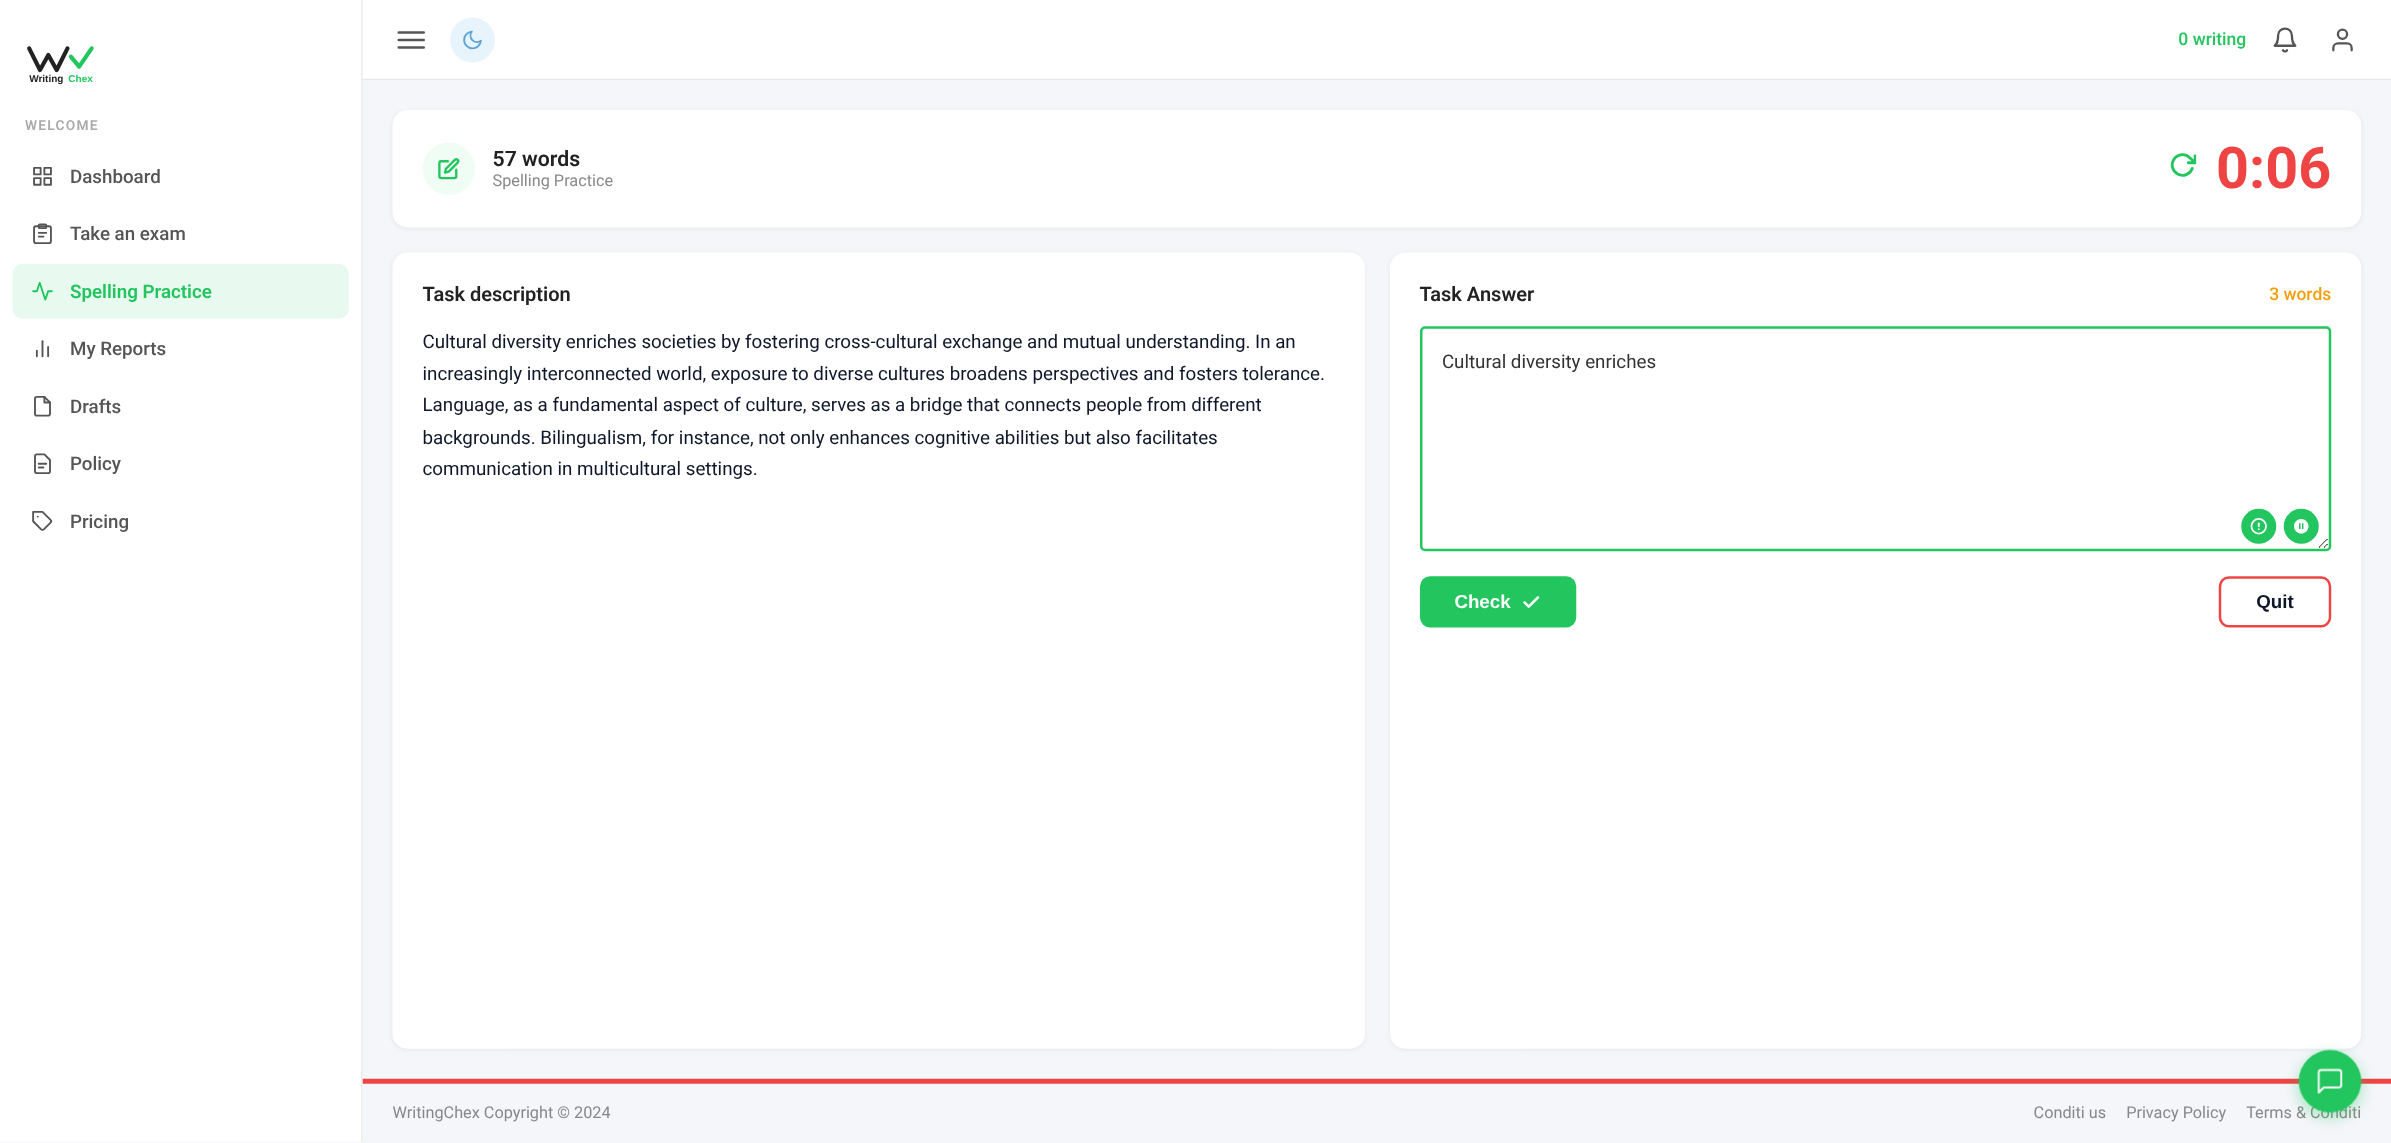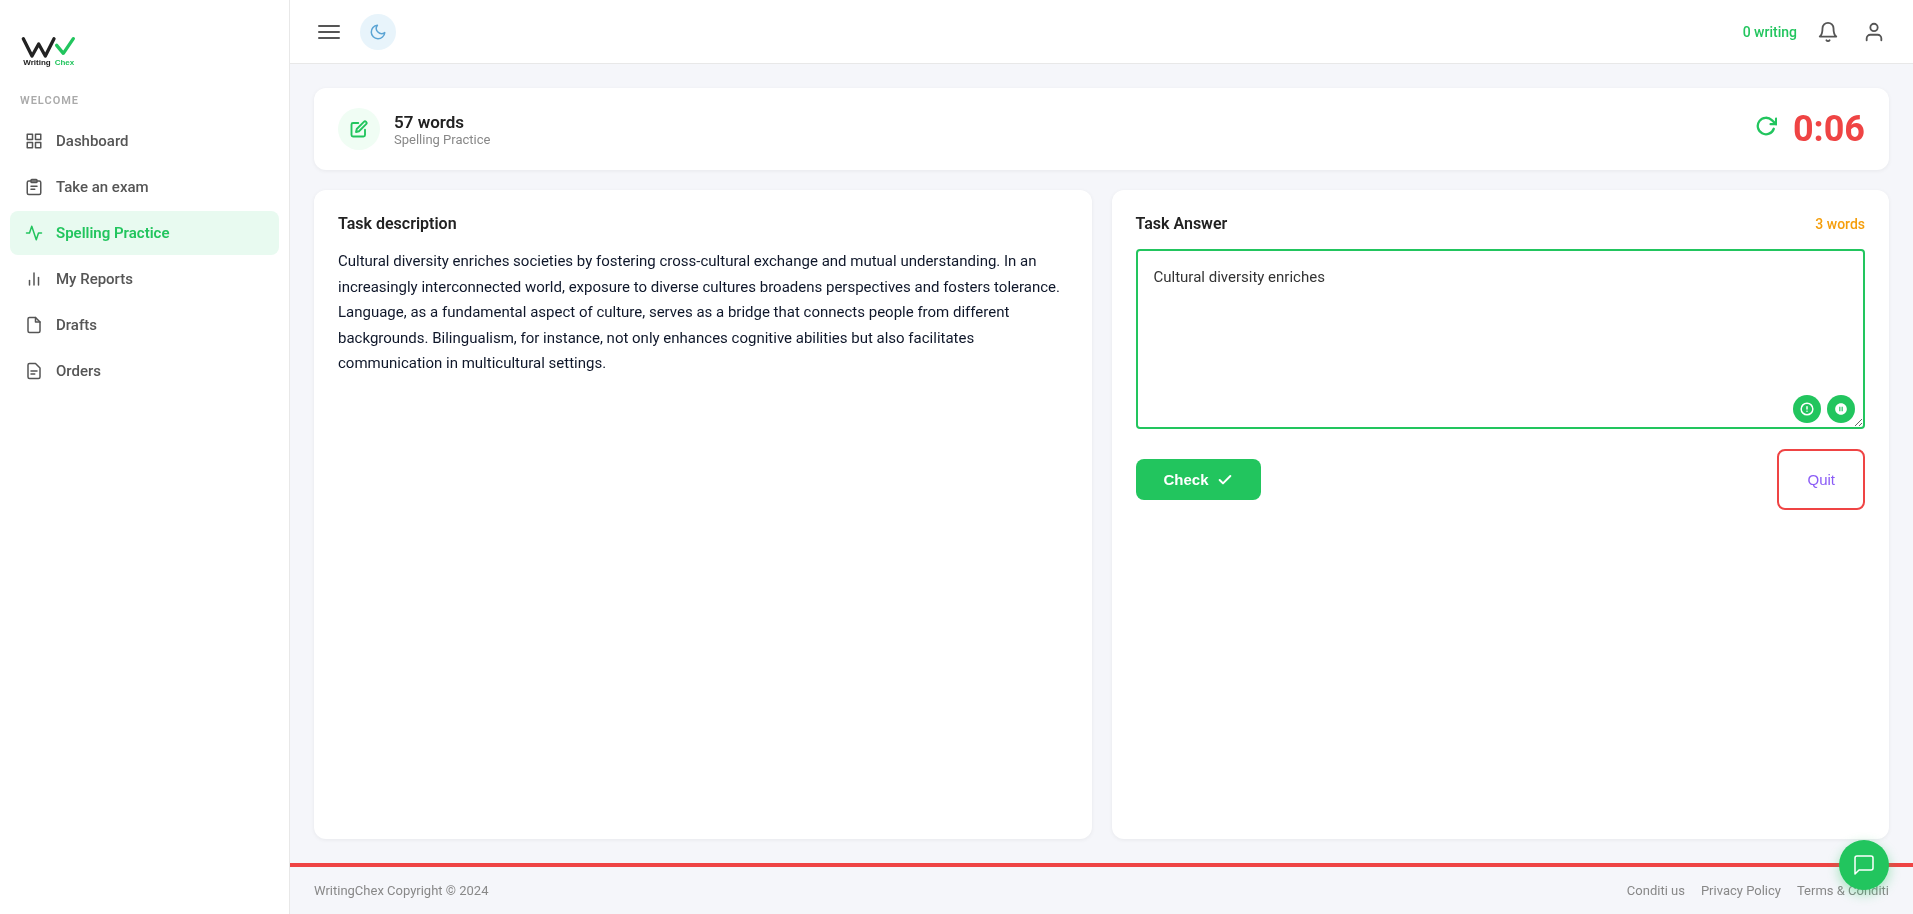--- a/index.html
+++ b/index.html
@@ -165,21 +165,21 @@
       gap: 16px;
     }
     .refresh-btn {
       background: none;
       border: none;
       cursor: pointer;
       color: #22c55e;
       font-size: 22px;
     }
     .timer {
-      font-size: 36px;
+      font-size: 46px;
       font-weight: 700;
       color: #ef4444;
     }
 
     
     .two-col {
       display: grid;
       grid-template-columns: 1fr 1fr;
       gap: 20px;
       flex: 1;
@@ -283,26 +283,26 @@
       padding: 12px 28px;
       font-size: 15px;
       font-weight: 600;
       cursor: pointer;
       display: flex;
       align-items: center;
       gap: 8px;
     }
     .quit-btn {
       background: #fff;
-      color: #8b5cf6;
+      color: #0f172a;
       border: 2px solid #ef4444;
       border-radius: 8px;
-      padding: 20px 28px;
+      padding: 10px 28px;
       font-size: 15px;
-      font-weight: 400;
+      font-weight: 700;
       cursor: pointer;
     }
 
     
     .footer {
       background: #f5f6fa;
       padding: 16px 24px;
       display: flex;
       align-items: center;
       justify-content: space-between;
@@ -460,24 +460,35 @@
 
     <li>
       <a href="#">
         <span class="nav-icon">
           <svg width="18" height="18" viewBox="0 0 24 24" fill="none" stroke="currentColor" stroke-width="2" stroke-linecap="round" stroke-linejoin="round">
             <path d="M14 2H6a2 2 0 0 0-2 2v16a2 2 0 0 0 2 2h12a2 2 0 0 0 2-2V8z"></path>
               <line x1="8" y1="12" x2="16" y2="12"></line>
               <line x1="8" y1="16" x2="13" y2="16"></line>
           </svg>
         </span>
-        <span>Orders</span>
+        <span>Policy</span>
       </a>
     </li>
 
+    <li>
+      <a href="#">
+        <span class="nav-icon">
+          <svg width="18" height="18" viewBox="0 0 24 24" fill="none" stroke="currentColor" stroke-width="2" stroke-linecap="round" stroke-linejoin="round">
+            <path d="M20.59 13.41l-7.17 7.17a2 2 0 0 1-2.83 0L2 12V2h10l8.59 8.59a2 2 0 0 1 0 2.82z"></path>
+              <line x1="7" y1="7" x2="7.01" y2="7"></line>
+          </svg>
+        </span>
+        <span>Pricing</span>
+      </a>
+    </li>
   </ul>
 </div>
 
 <div class="main">
 
   <div class="topbar">
     <div class="topbar-left">
       <button class="hamburger-btn">
         <span></span>
           <span></span>

